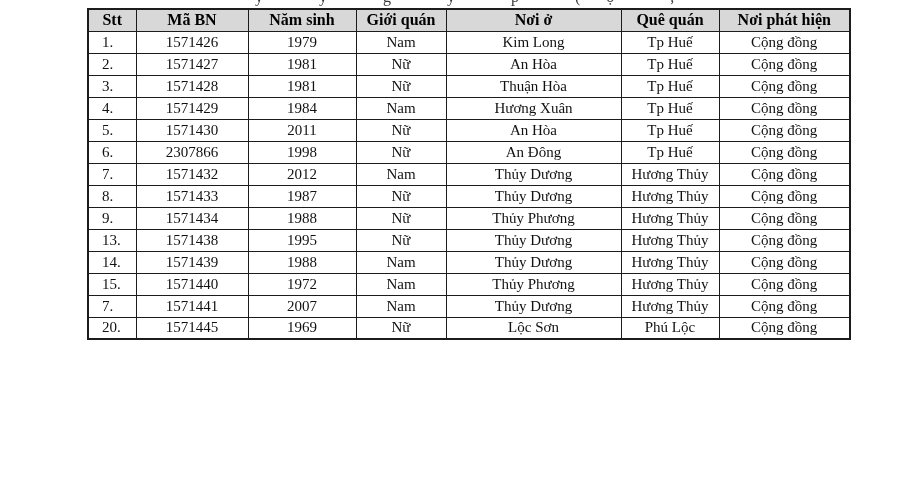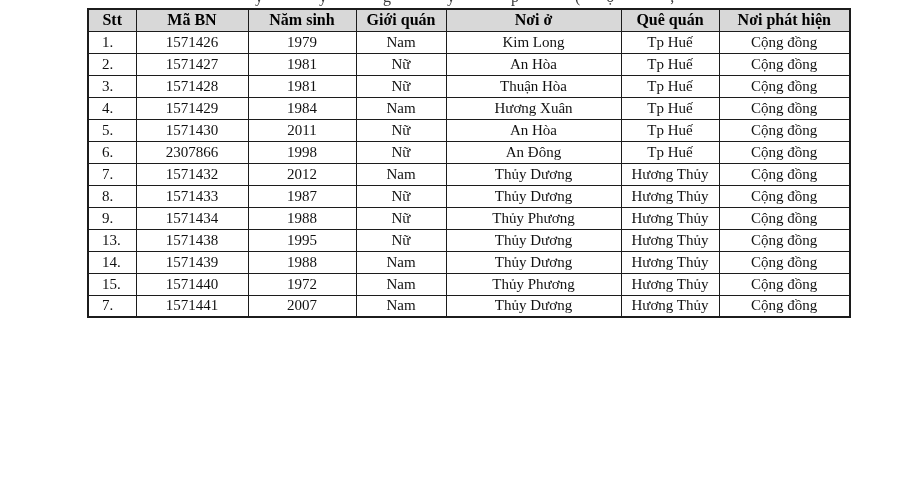--- a/index.html
+++ b/index.html
@@ -205,14 +205,23 @@
       </tr>
       <tr>
         <td class="stt">7.</td>
         <td>1571441</td>
         <td>2007</td>
         <td>Nam</td>
         <td>Thủy Dương</td>
         <td>Hương Thủy</td>
         <td>Cộng đồng</td>
       </tr>
+      <tr>
+        <td class="stt">20.</td>
+        <td>1571445</td>
+        <td>1969</td>
+        <td>Nữ</td>
+        <td>Lộc Sơn</td>
+        <td>Phú Lộc</td>
+        <td>Cộng đồng</td>
+      </tr>
     </tbody>
 </table>
 
 </body></html>

